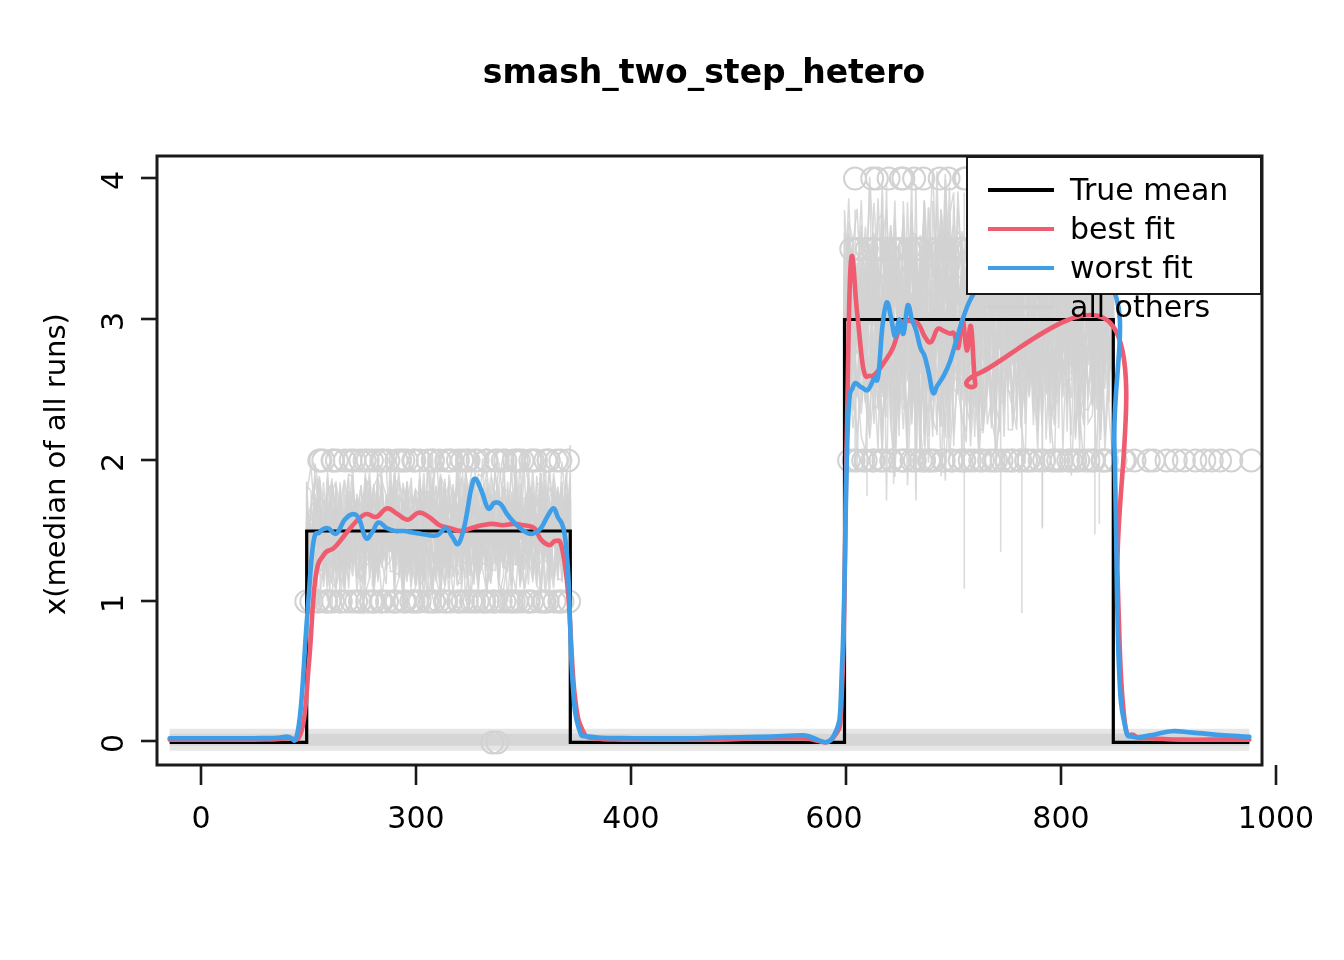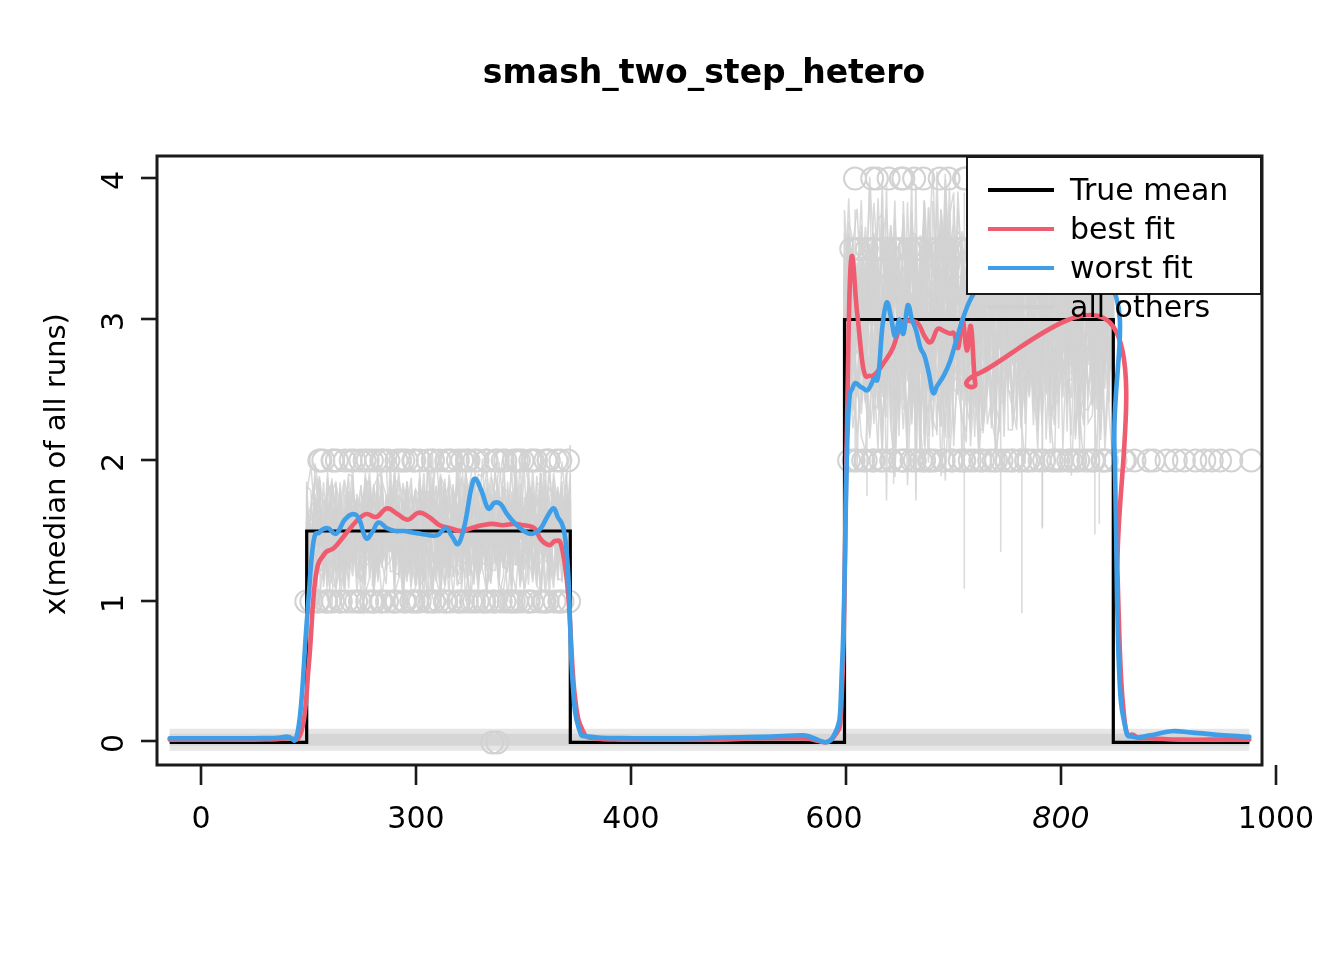--- a/index.html
+++ b/index.html
@@ -116,21 +116,21 @@
   <div class="tick-label-y" style="left:82px; top:163px;">4</div>
   <div class="tick-label-y" style="left:82px; top:304px;">3</div>
   <div class="tick-label-y" style="left:82px; top:445px;">2</div>
   <div class="tick-label-y" style="left:82px; top:586px;">1</div>
   <div class="tick-label-y" style="left:82px; top:726px;">0</div>
 
   <div class="tick-label-x" style="left:131px; top:800px;">0</div>
   <div class="tick-label-x" style="left:346px; top:800px;">300</div>
   <div class="tick-label-x" style="left:561px; top:800px;">400</div>
   <div class="tick-label-x" style="left:764px; top:800px;">600</div>
-  <div class="tick-label-x" style="left:991px; top:800px;font-style:italic;">800</div>
+  <div class="tick-label-x" style="left:991px; top:800px;">800</div>
   <div class="tick-label-x" style="left:1206px; top:800px;">1000</div>
 
   <svg id="plot-svg" width="1344" height="960">
     <defs>
       <clipPath id="plotclip">
         <rect x="157" y="156" width="1105" height="609"></rect>
       </clipPath>
     </defs>
 
     <g id="gray-layer" clip-path="url(#plotclip)">

